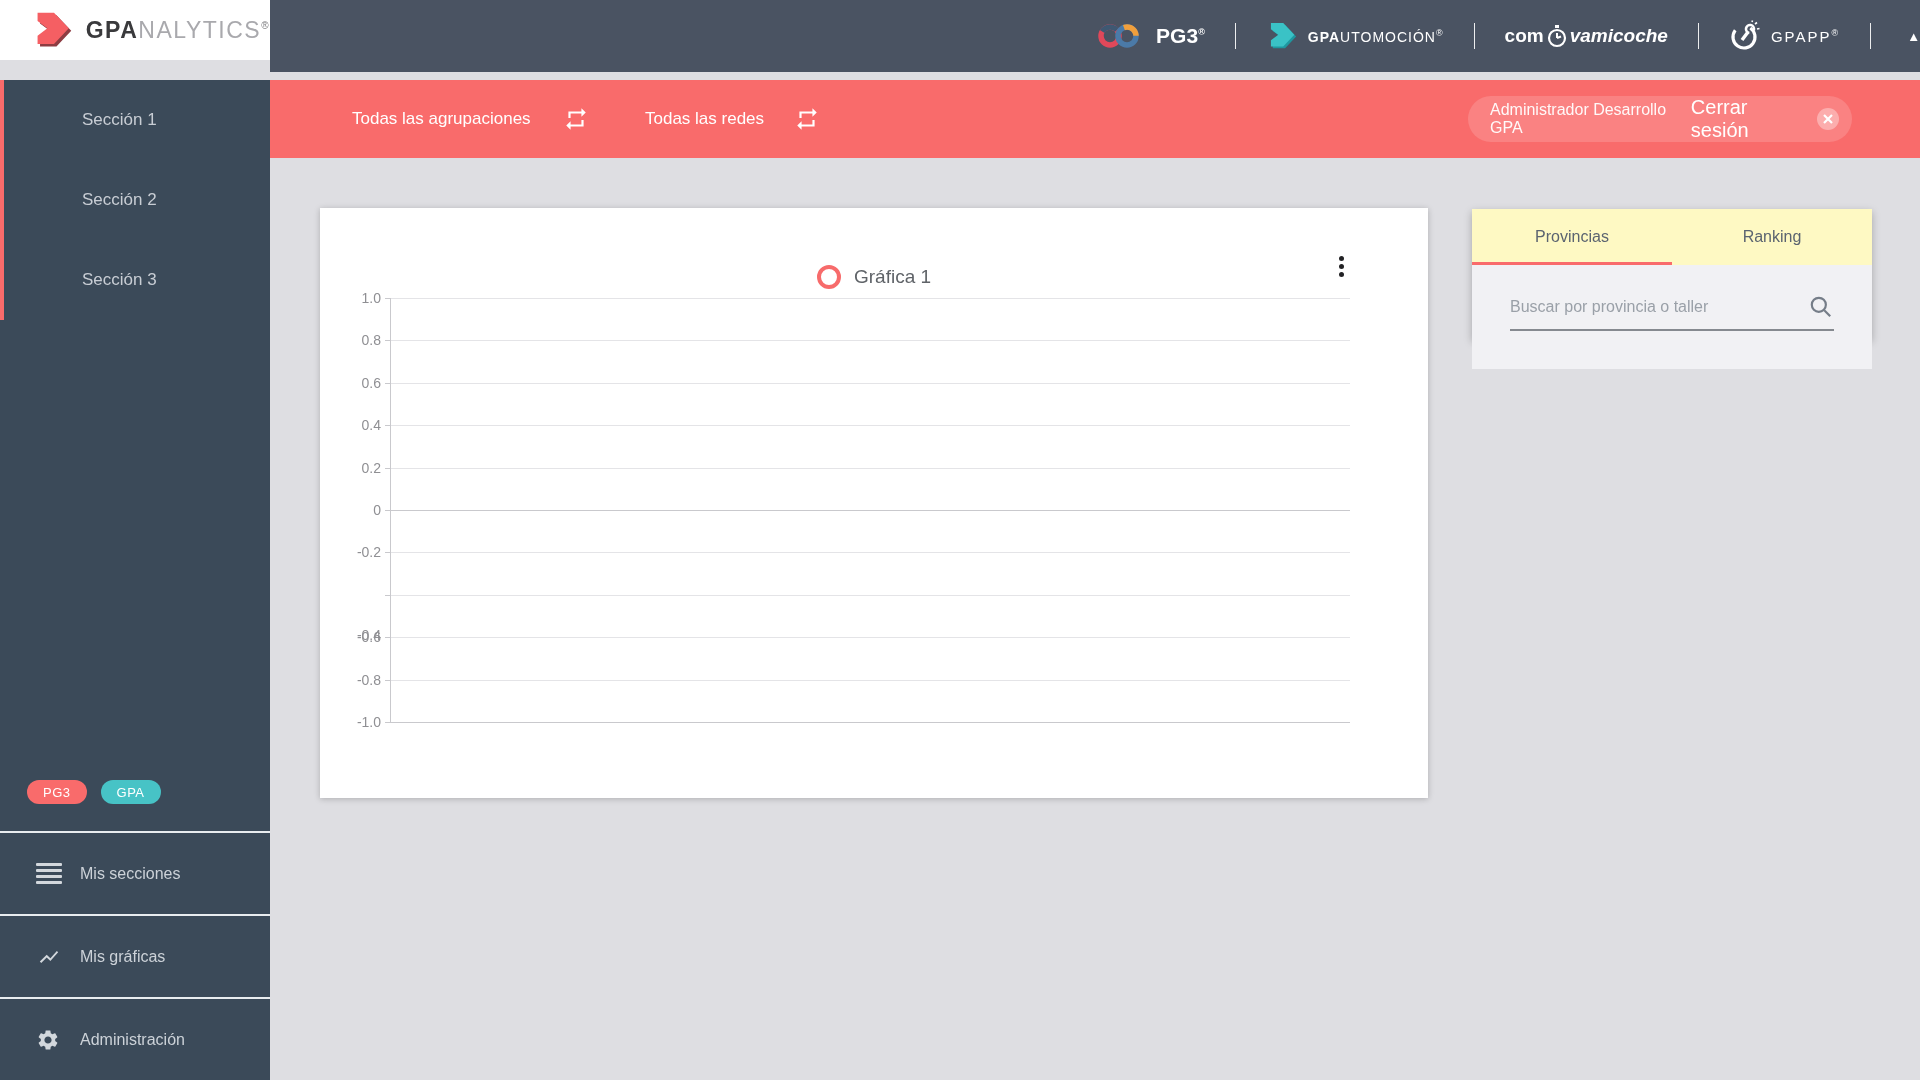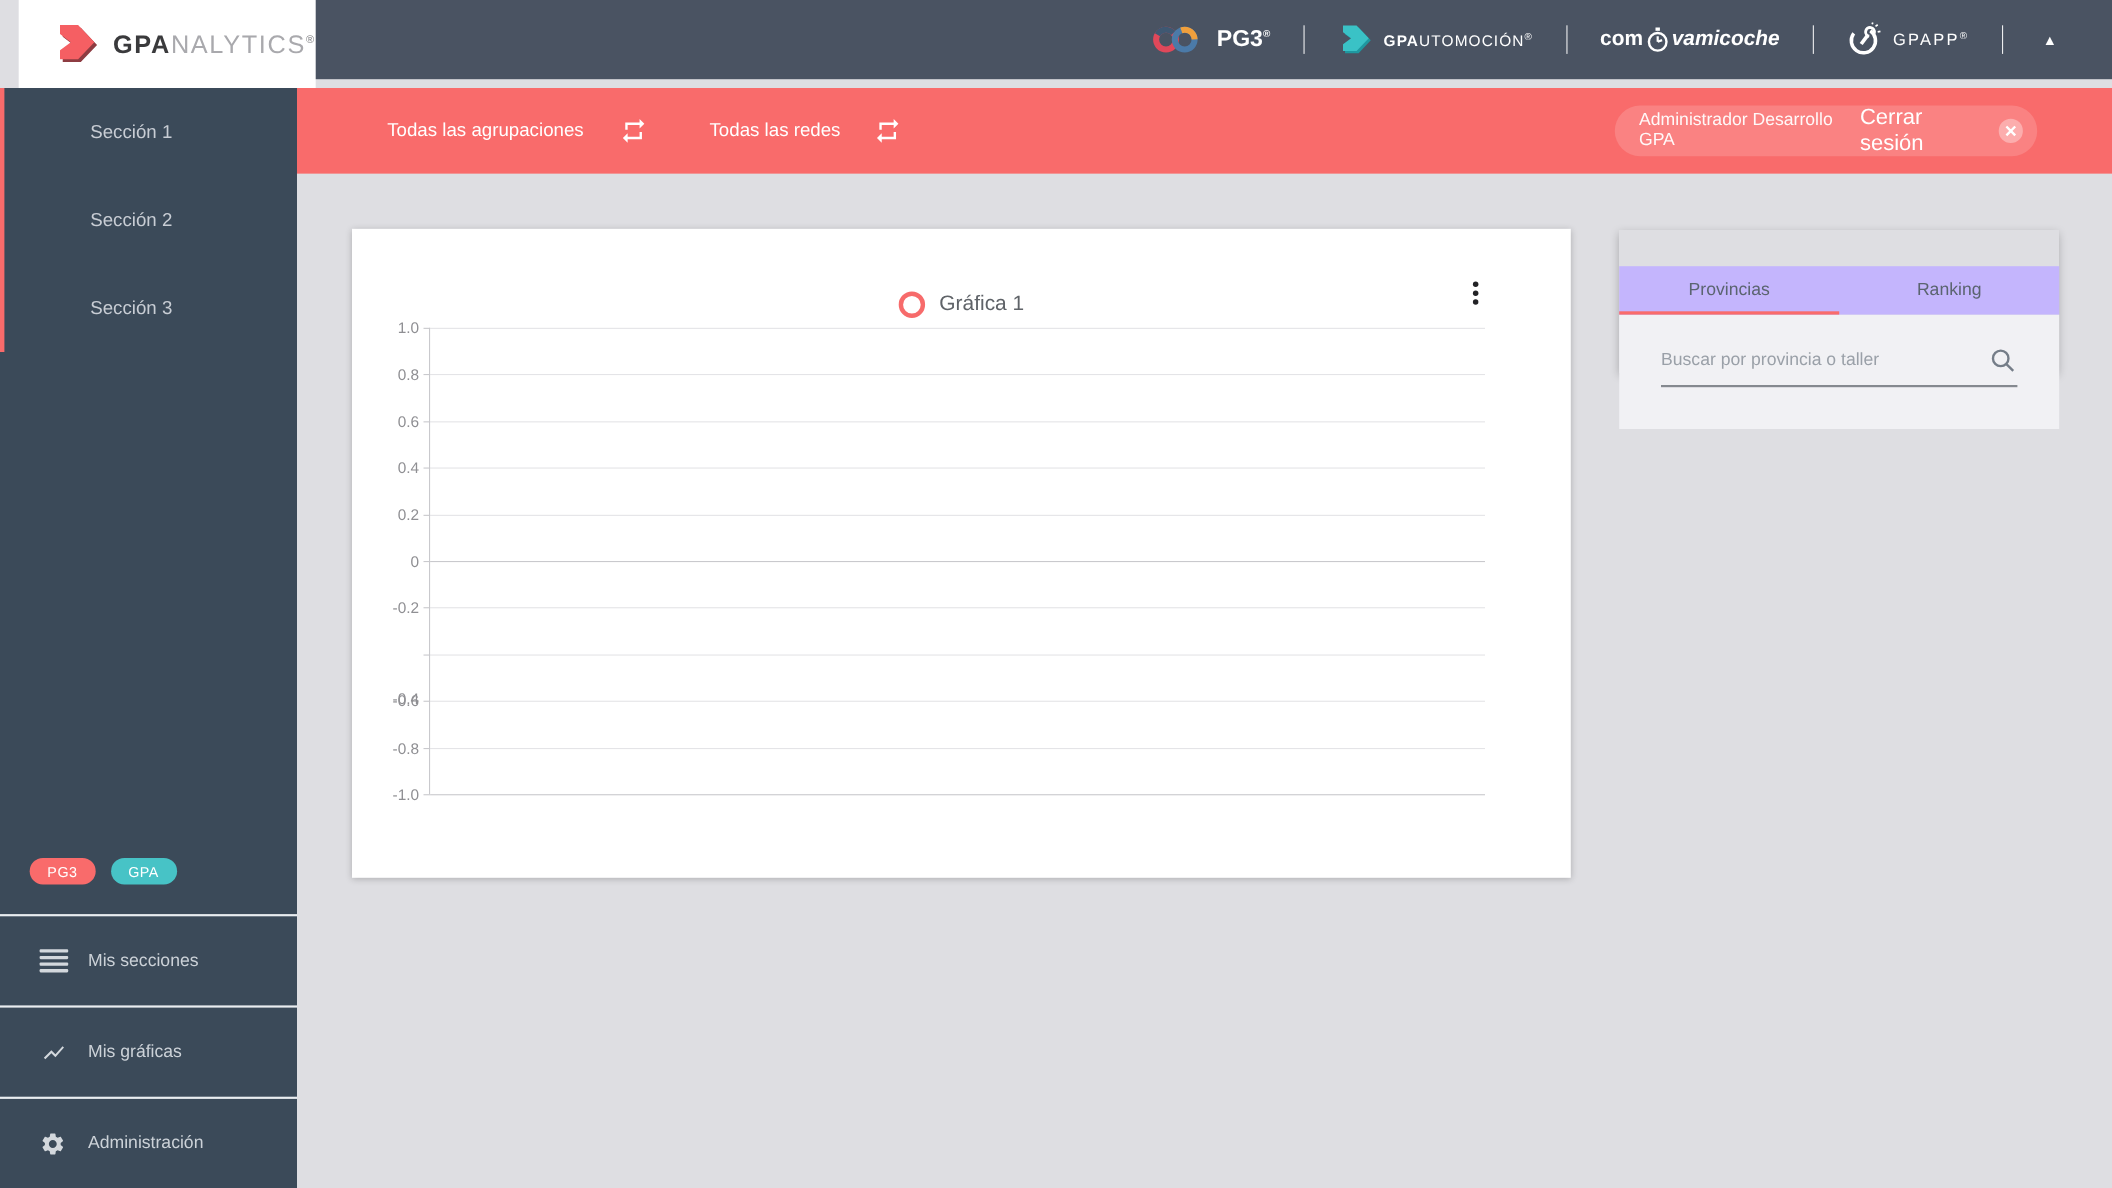--- a/index.html
+++ b/index.html
@@ -1,21 +1,21 @@
 <!DOCTYPE html>
 <html><head>
 <meta charset="utf-8">
 <style>
   * { margin:0; padding:0; box-sizing:border-box; }
   html,body { width:1920px; height:1080px; overflow:hidden; }
   body { font-family:"Liberation Sans", sans-serif; background:#dedee2; position:relative; }
 
   
-  .logo-block { position:absolute; left:0; top:0; width:270px; height:80px; background:#ffffff;
-    display:flex; align-items:center; padding-left:31px; z-index:5;margin-left:17px; }
+  .logo-block { position:absolute; left:0; top:0; width:270px; height:60px; background:#ffffff;
+    display:flex; align-items:center; padding-left:31px; z-index:5; }
   .logo-block svg { margin-right:12px; }
   .logo-text { font-size:23px; letter-spacing:1.5px; white-space:nowrap; }
   .logo-text .bold { font-weight:bold; color:#3a3a3c; }
   .logo-text .light { color:#a9a9ad; }
   .logo-text sup { font-size:10px; color:#7b7b7e; }
 
   
   .sidebar { position:absolute; left:0; top:80px; width:270px; bottom:0; background:#3b4a59; z-index:4; }
   .side-stripe { position:absolute; left:0; top:0; width:4px; height:240px; background:#f96b6b; }
   .section-item { height:80px; display:flex; align-items:center; padding-left:82px;
@@ -27,21 +27,21 @@
   .badge.red { background:#f96b6b; }
   .badge.teal { background:#47c3c6; }
   .side-divider { height:2px; background:#e9edf0; }
   .menu-row { height:81px; display:flex; align-items:center; padding-left:36px; gap:18px;
     color:#ccd2d8; font-size:16px; cursor:pointer; }
   .menu-icon { width:26px; display:flex; flex-direction:column; justify-content:center; gap:3px; }
   .menu-icon .bar { height:3px; background:#d3d8dd; border-radius:1px; }
 
   
   .app-header { position:absolute; left:270px; top:0; right:0; height:72px; background:#4a5362;
-    display:flex; align-items:center; justify-content:flex-end; padding-right:50px; }
+    display:flex; align-items:center; justify-content:flex-end; }
   .brand { display:flex; align-items:center; gap:10px; color:#fff; white-space:nowrap; }
   .brand sup { font-size:9px; }
   .brand-pg3 { font-size:21px; font-weight:bold; }
   .brand-auto { font-size:14px; letter-spacing:1px; }
   .brand-auto .b { font-weight:bold; }
   .brand-coche { font-size:19px; display:flex; align-items:center; gap:2px; }
   .brand-coche .com { font-weight:600; }
   .brand-coche .ital { font-weight:bold; font-style:italic; }
   .brand-gpapp { font-size:15px; letter-spacing:2px; }
   .hdr-divider { width:1px; height:26px; background:rgba(255,255,255,0.9); margin:0 30px; }
@@ -75,21 +75,21 @@
     border-left:1px solid #c9c9cd; }
   .gridline { position:absolute; left:0; right:0; height:1px; background:#e4e4e7; }
   .gridline.strong { background:#c9c9cd; }
   .ytick { position:absolute; left:-68px; width:58px; text-align:right; font-size:14px; color:#8f8f93;
     transform:translateY(-50%); }
   .tickstub { position:absolute; left:-6px; width:6px; height:1px; background:#c9c9cd; }
 
   
   .panel { position:absolute; left:1202px; top:51px; width:400px; height:130px;
     box-shadow:0 3px 8px rgba(0,0,0,0.25); }
-  .tabs { height:44px; background:#c4b5fd; display:flex; position:relative;margin-top:33px; }
+  .tabs { height:56px; background:#fef9c3; display:flex; position:relative; }
   .tab { flex:1; display:flex; align-items:center; justify-content:center; font-size:16px;
     color:#5b6470; cursor:pointer; }
   .tab-underline { position:absolute; bottom:0; left:0; width:50%; height:3px; background:#f96b6b; }
   .panel-body { height:104px; background:#f1f1f4; padding:0 38px; display:flex; align-items:center; }
   .search-wrap { flex:1; display:flex; align-items:center; border-bottom:2px solid #85898f;
     height:46px; margin-bottom:18px; }
   .search-wrap input { flex:1; border:none; background:transparent; outline:none; font-size:16px;
     color:#3c4043; font-family:"Liberation Sans", sans-serif; }
   .search-wrap input::placeholder { color:#9aa0a8; }
   .search-icon { display:flex; cursor:pointer; }

